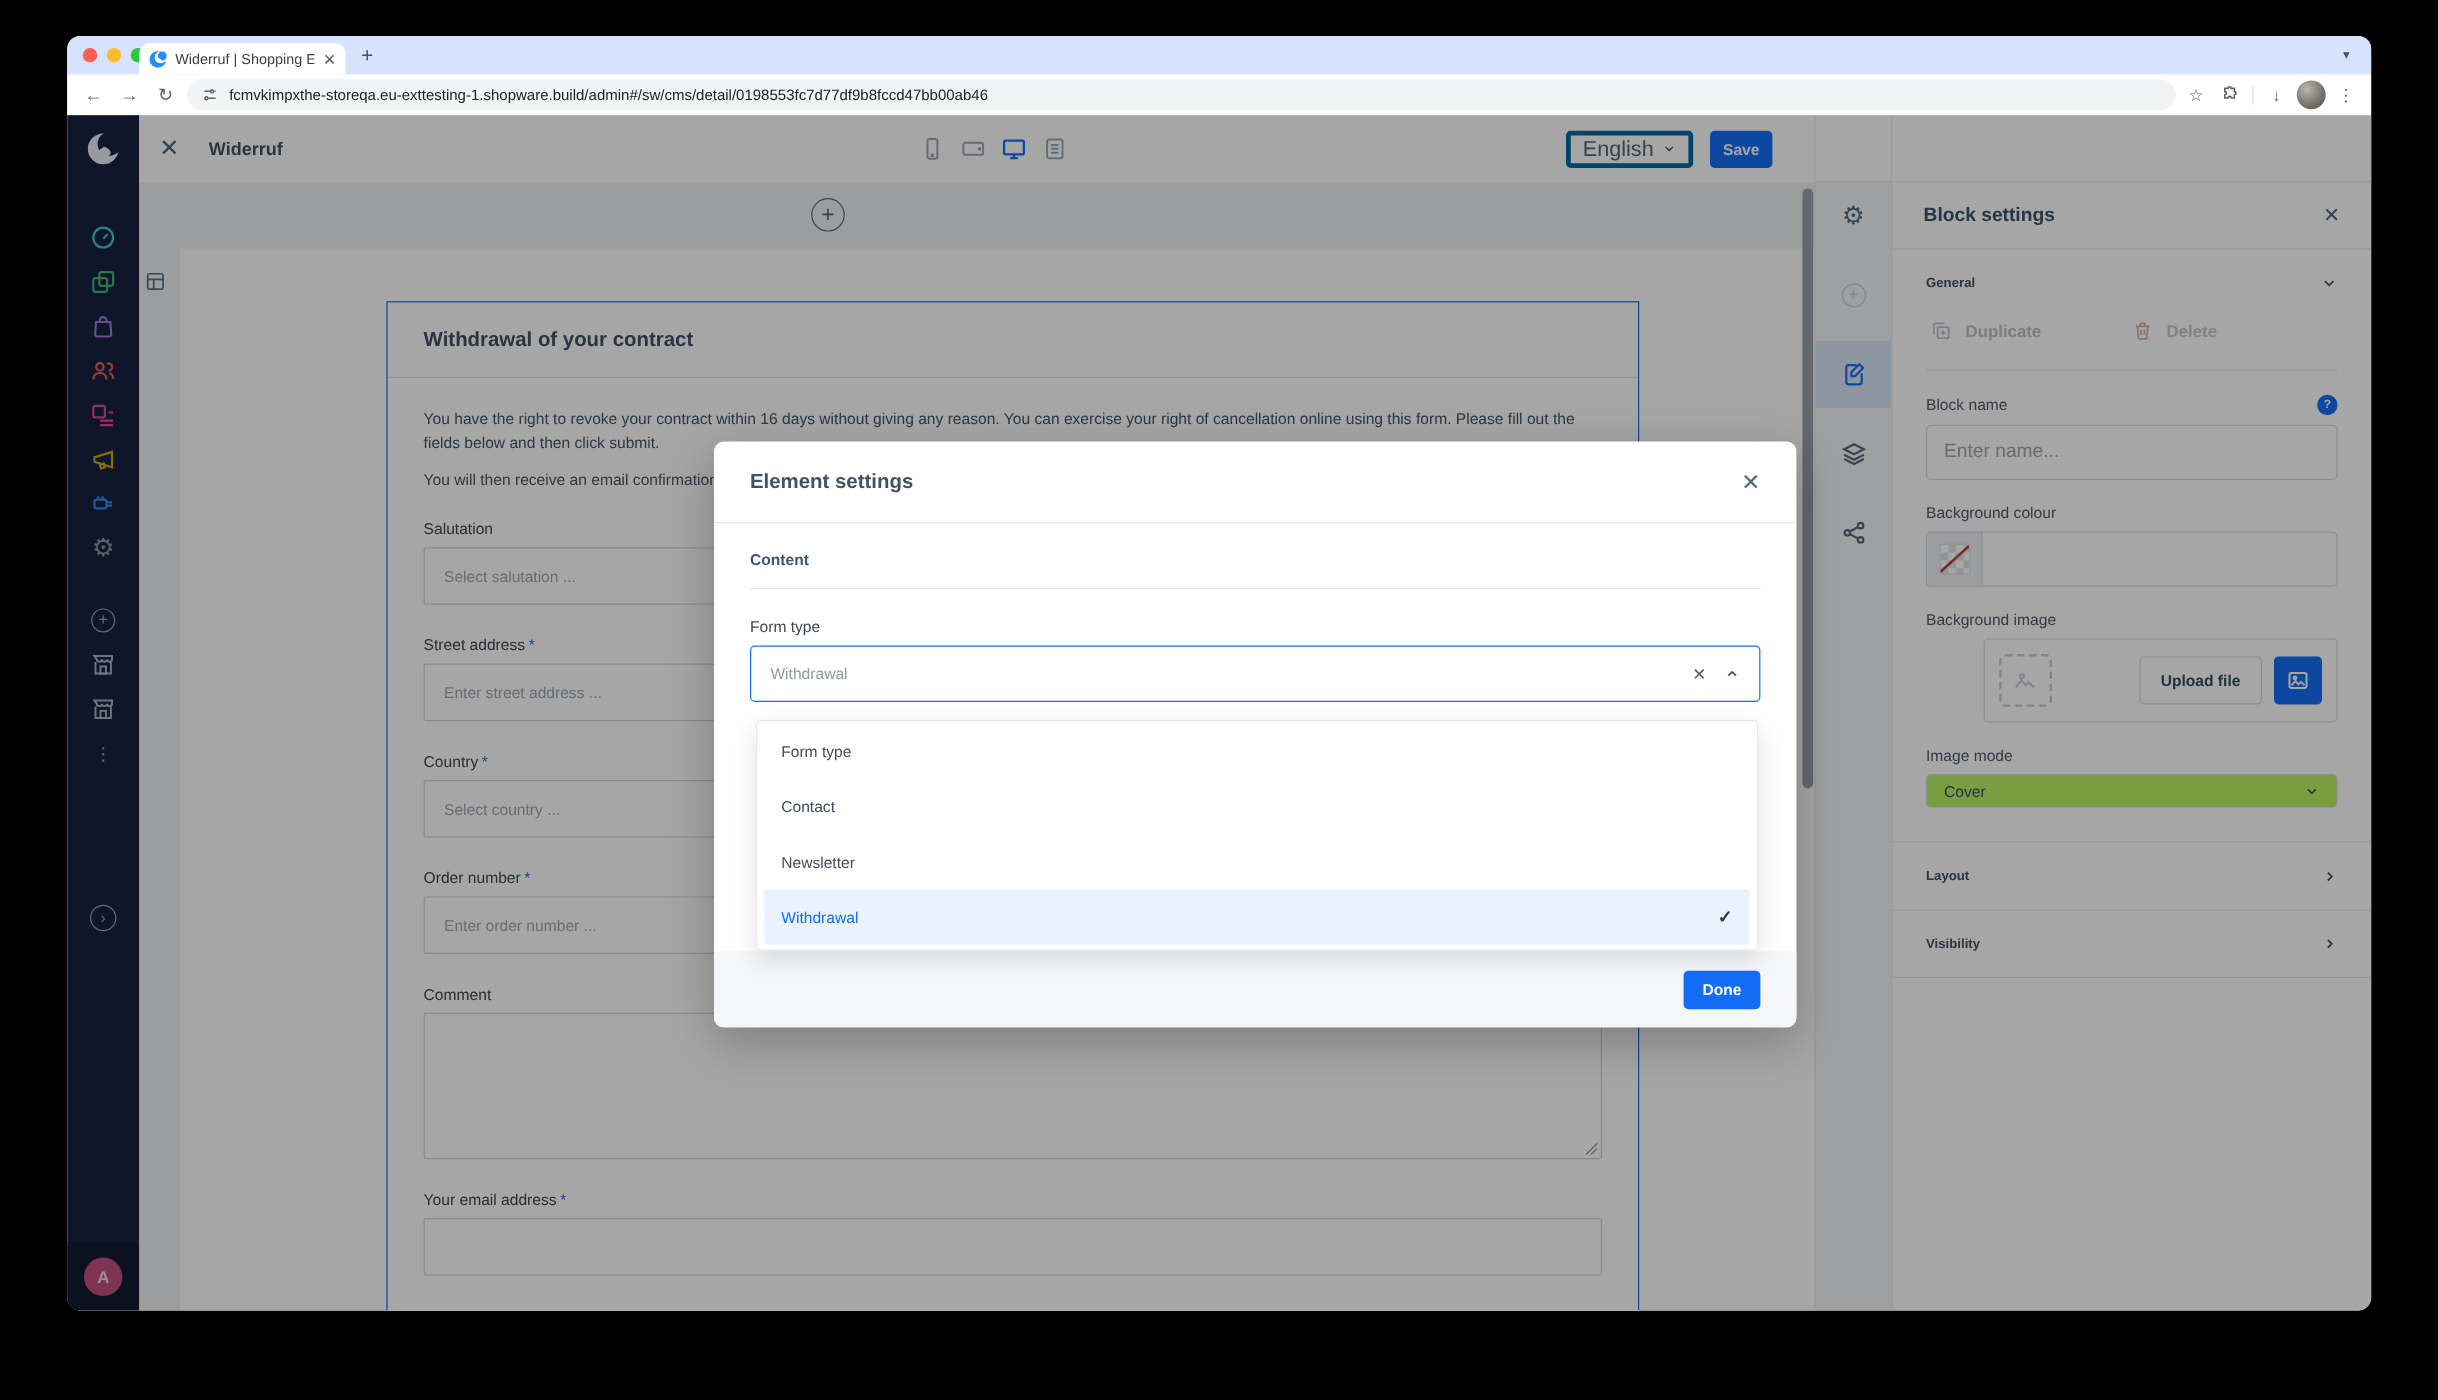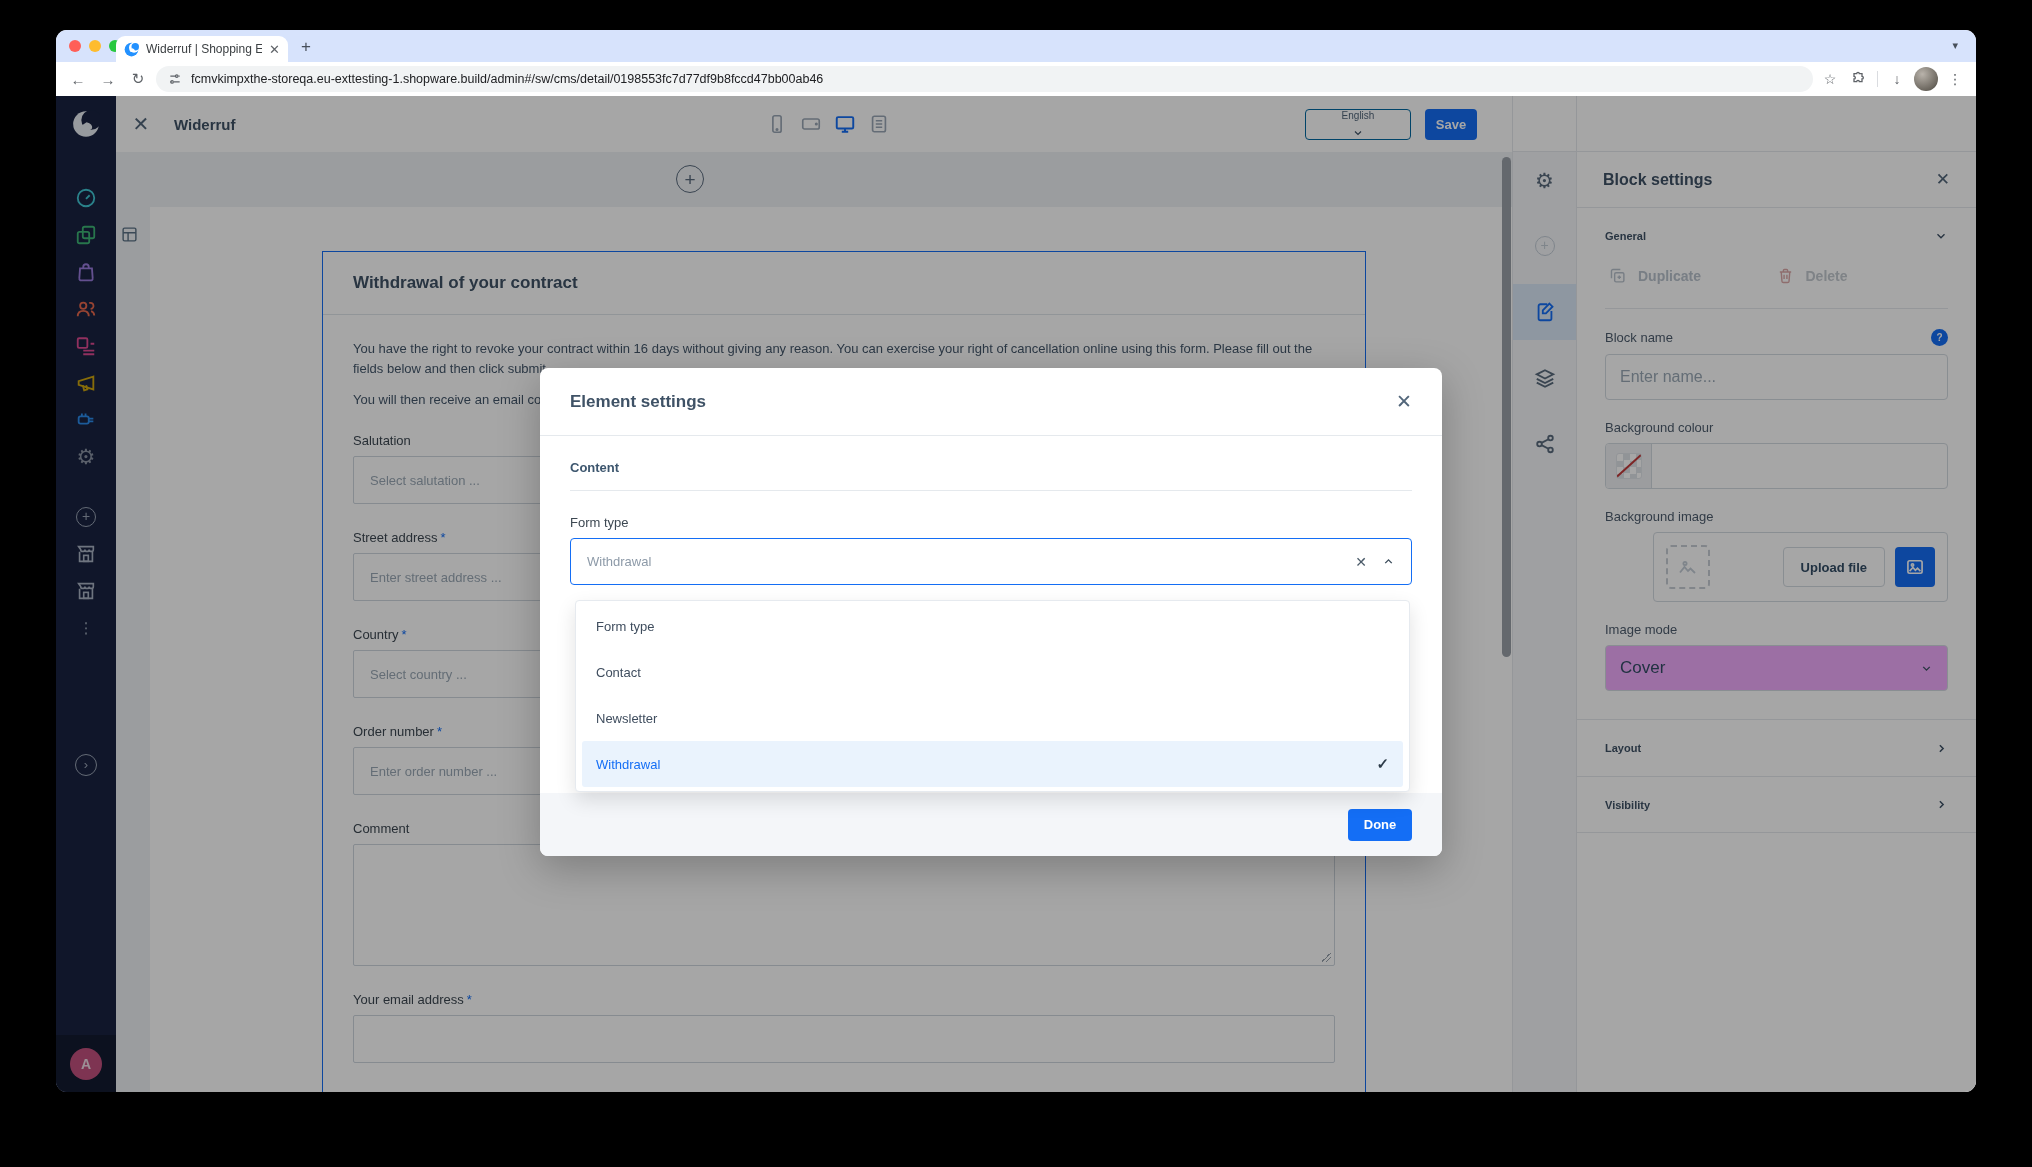--- a/index.html
+++ b/index.html
@@ -48,21 +48,21 @@
   
   .main{width:1396px;display:flex;flex-direction:column;flex:none;position:relative;}
   .toolbar{height:56px;background:#fff;display:flex;align-items:center;position:relative;flex:none;}
   .tb-close{width:22px;height:22px;margin-left:14px;color:#52667a;font-size:20px;line-height:22px;text-align:center;}
   .tb-title{margin-left:22px;font-size:15px;font-weight:bold;color:var(--navy-text);}
   .devices{position:absolute;left:648px;top:0;height:56px;display:flex;align-items:center;gap:9px;}
   .dev{width:25px;height:25px;display:flex;align-items:center;justify-content:center;color:#9aa7b5;}
   .dev svg{width:22px;height:22px;}
   .dev.active{color:var(--primary);}
   .tb-right{margin-left:auto;margin-right:35px;display:flex;align-items:center;gap:14px;}
-  .lang-select{width:106px;height:31px;border:1px solid #0369a1;border-radius:4px;display:flex;align-items:center;padding:0 10px;font-size:10px;color:#52667a;justify-content:space-between;background:#fff;flex-direction:column;}
+  .lang-select{width:106px;height:31px;border:4px solid #0369a1;border-radius:4px;display:flex;align-items:center;padding:0 10px;font-size:18px;color:#52667a;justify-content:space-between;background:#fff;}
   .btn-primary{background:var(--primary);color:#fff;border:none;border-radius:4px;font-size:13px;font-weight:bold;}
   .save-btn{width:52px;height:31px;}
   
   .workspace{flex:1;position:relative;background:#eef1f5;overflow:hidden;}
   .stage-section{position:absolute;left:34px;right:0;top:55px;bottom:0;background:#fff;}
   .add-section{position:absolute;left:560px;top:13px;width:28px;height:28px;border:1.6px solid #5a6b7d;border-radius:50%;color:#5a6b7d;font-size:19px;line-height:25px;text-align:center;background:transparent;}
   .overview-toggle{position:absolute;left:5px;top:74px;color:#5a7184;}
   .scrollbar{position:absolute;right:1px;top:5px;width:9px;height:500px;border-radius:5px;background:#9aa0a8;}
   .form-card{position:absolute;left:206px;top:99px;width:1044px;height:843px;background:#fff;border:1px solid var(--primary);overflow:hidden;}
   .card-heading{padding:21px 30px;border-bottom:1px solid #dfe5ea;}
@@ -110,27 +110,27 @@
   .colour-field{display:flex;height:46px;border:1px solid var(--border);border-radius:4px;overflow:hidden;}
   .swatch-cell{width:46px;background:#f0f2f5;border-right:1px solid var(--border);display:flex;align-items:center;justify-content:center;flex:none;}
   .swatch{width:26px;height:26px;border-radius:3px;position:relative;overflow:hidden;background-image:conic-gradient(#dfe3e8 25%,#fff 0 50%,#dfe3e8 0 75%,#fff 0);background-size:13px 13px;border:1px solid #e1e5ea;}
   .swatch::after{content:"";position:absolute;left:-20%;top:46%;width:140%;height:2.4px;background:#c23a3a;transform:rotate(-42deg);}
   .colour-input{border:none;flex:1;padding:0 14px;font-size:13px;color:#3d4852;outline:none;}
   .colour-input::placeholder{color:#9aa8b5;}
   .media-box{height:70px;border:1px solid var(--border);border-radius:4px;display:flex;align-items:center;padding:0 12px;gap:10px;margin-left:48px;}
   .media-ph{width:44px;height:44px;border:2px dashed #c6cdd4;border-radius:5px;display:flex;align-items:center;justify-content:center;color:#c3ccd6;flex:none;}
   .upload-btn{margin-left:auto;height:40px;padding:0 17px;border:1px solid var(--border);border-radius:4px;background:#fff;font-size:13px;font-weight:bold;color:#334d66;}
   .media-btn{width:40px;height:40px;border-radius:4px;background:var(--primary);border:none;display:flex;align-items:center;justify-content:center;color:#fff;flex:none;}
-  .bs-select{width:100%;height:46px;border:1px solid var(--border);border-radius:4px;display:flex;align-items:center;justify-content:space-between;padding:0 14px;font-size:17px;color:#334d66;background:#f0abfc;}
+  .bs-select{width:100%;height:28px;border:1px solid var(--border);border-radius:4px;display:flex;align-items:center;justify-content:space-between;padding:0 14px;font-size:13px;color:#334d66;background:#bef264;}
   .nav-row{margin:0 -28px;padding:12px 28px;height:57px;border-top:1px solid var(--panel-border);display:flex;align-items:center;justify-content:space-between;}
   .nav-row:last-of-type{border-bottom:1px solid var(--panel-border);}
   .nav-rows{margin-top:28px;}
   
   .dim{position:absolute;inset:0;background:rgba(0,0,0,0.35);z-index:20;}
-  .modal{position:absolute;left:484px;top:272px;width:902px;height:488px;background:#fff;border-radius:8px;box-shadow:0 12px 40px rgba(0,0,0,.25);z-index:30;}
+  .modal{position:absolute;left:539px;top:272px;width:902px;height:488px;background:#fff;border-radius:8px;box-shadow:0 12px 40px rgba(0,0,0,.25);z-index:30;}
   .modal-header{height:68px;display:flex;align-items:center;justify-content:space-between;padding:0 30px;border-bottom:1px solid var(--panel-border);}
   .modal-header h3{font-size:17px;font-weight:bold;color:var(--navy-text);}
   .modal-x{color:#52667a;font-size:19px;}
   .modal-tabs{margin:0 30px;padding:22px 0 14px;border-bottom:1px solid var(--panel-border);}
   .modal-tab{font-size:13px;font-weight:bold;color:#3d566e;}
   .ft-label{margin:24px 30px 8px;font-size:13px;color:#3d4852;}
   .ft-select{margin:0 30px;height:47px;border:1px solid var(--primary);border-radius:4px;display:flex;align-items:center;padding:0 16px;background:#fff;}
   .ft-value{font-size:13px;color:var(--muted);flex:1;}
   .ft-clear{color:#4a5a68;font-size:14px;margin-right:15px;}
   .ft-caret{color:#3d4d5c;}

